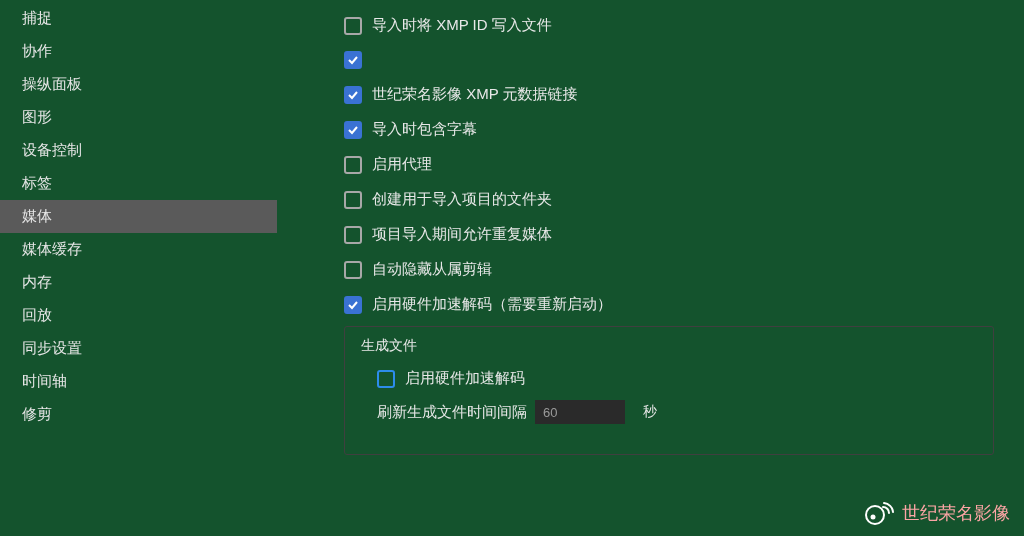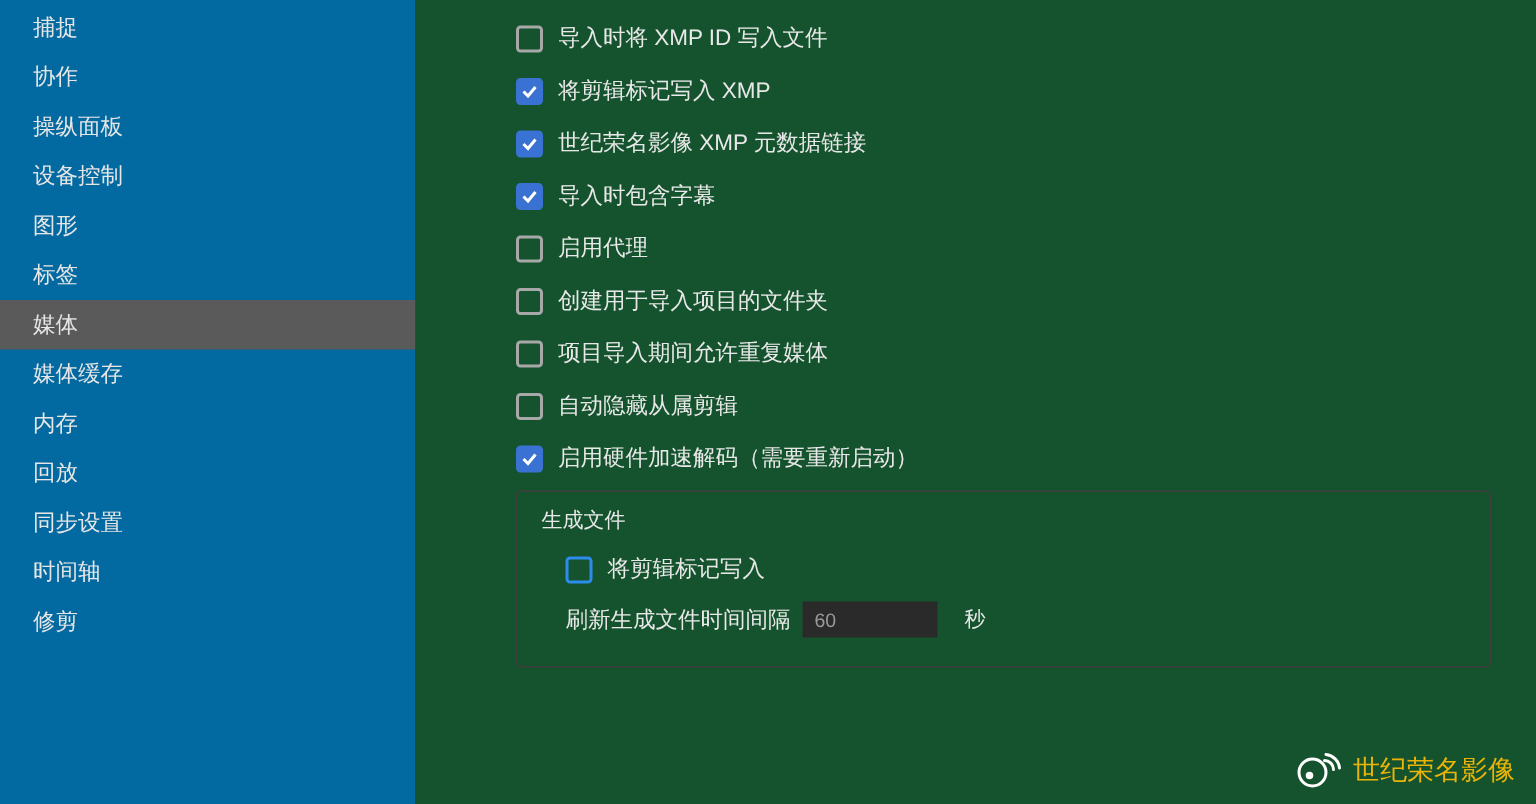--- a/index.html
+++ b/index.html
@@ -10,21 +10,21 @@
     background: #232323;
     color: #e8e8e8;
     font-family: "PingFang SC", "Microsoft YaHei", sans-serif;
     font-size: 15px;
     overflow: hidden;
     position: relative;
   }
   .container { display: flex; height: 100%; }
   .sidebar {
     width: 277px;
-    background: #0369a1;
+    background: #14532d;
     padding-top: 2px;
   }
   .sidebar-item {
     padding: 7px 0 7px 22px;
     cursor: pointer;
     color: #e6e6e6;
   }
   .sidebar-item.selected {
     background: #5a5a5a;
   }
@@ -69,21 +69,21 @@
   }
   .checkbox.checked svg { display: block; }
   .checkbox-label {
     color: #e8e8e8;
     font-size: 15px;
   }
   .group-box {
     margin: 4px 10px 0 47px;
     border: 1px solid #3f3f3f;
     border-radius: 3px;
-    padding: 10px 14px 19px 14px;
+    padding: 10px 14px 30px 14px;
   }
   .group-title {
     font-size: 14px;
     color: #e8e8e8;
     margin-bottom: 10px;
     padding-left: 2px;
   }
   .group-checkbox-row {
     display: flex;
     align-items: center;
@@ -110,37 +110,37 @@
     font-size: 14px;
     margin-left: 10px;
   }
   .watermark {
     position: absolute;
     right: 14px;
     bottom: 10px;
     display: flex;
     align-items: center;
     gap: 8px;
-    color: #eab308;
+    color: #fca5a5;
     font-size: 18px;
     font-weight: 500;
     pointer-events: none;
   }
   .wm-icon svg { display: block; }
 </style>
 </head>
 <body>
 
 <div class="container">
   <div class="sidebar" id="sidebar">
       <div class="sidebar-item">捕捉</div>
       <div class="sidebar-item">协作</div>
       <div class="sidebar-item">操纵面板</div>
+      <div class="sidebar-item">图形</div>
       <div class="sidebar-item">设备控制</div>
-      <div class="sidebar-item">图形</div>
       <div class="sidebar-item">标签</div>
       <div class="sidebar-item selected">媒体</div>
       <div class="sidebar-item">媒体缓存</div>
       <div class="sidebar-item">内存</div>
       <div class="sidebar-item">回放</div>
       <div class="sidebar-item">同步设置</div>
       <div class="sidebar-item">时间轴</div>
       <div class="sidebar-item">修剪</div>
     </div>
   <div class="content">
@@ -149,21 +149,20 @@
         <div class="checkbox-row">
           <span class="checkbox"></span>
           <span class="checkbox-label">导入时将 XMP ID 写入文件</span>
         </div>
         <div class="checkbox-row">
           <span class="checkbox checked">
             <svg viewBox="0 0 12 12">
               <path d="M2 6 L5 9 L10 3" stroke="#fff" stroke-width="2" fill="none"></path>
             </svg>
           </span>
-          <span class="checkbox-label">将剪辑标记写入 XMP</span>
         </div>
         <div class="checkbox-row">
           <span class="checkbox checked">
             <svg viewBox="0 0 12 12">
               <path d="M2 6 L5 9 L10 3" stroke="#fff" stroke-width="2" fill="none"></path>
             </svg>
           </span>
           <span class="checkbox-label">世纪荣名影像 XMP 元数据链接</span>
         </div>
         <div class="checkbox-row">
@@ -198,21 +197,21 @@
           </span>
           <span class="checkbox-label">启用硬件加速解码（需要重新启动）</span>
         </div>
       </div>
     <div class="group-box">
       <div class="group-title">生成文件</div>
       <div class="group-checkbox-row">
         <span class="checkbox highlighted" id="gbox">
           
         </span>
-        <span class="checkbox-label">将剪辑标记写入</span>
+        <span class="checkbox-label">启用硬件加速解码</span>
       </div>
       <div class="interval-row">
         <span>刷新生成文件时间间隔</span>
         <input class="interval-input" value="60" style="">
         <span class="interval-unit">秒</span>
       </div>
     </div>
   </div>
 </div>
 

